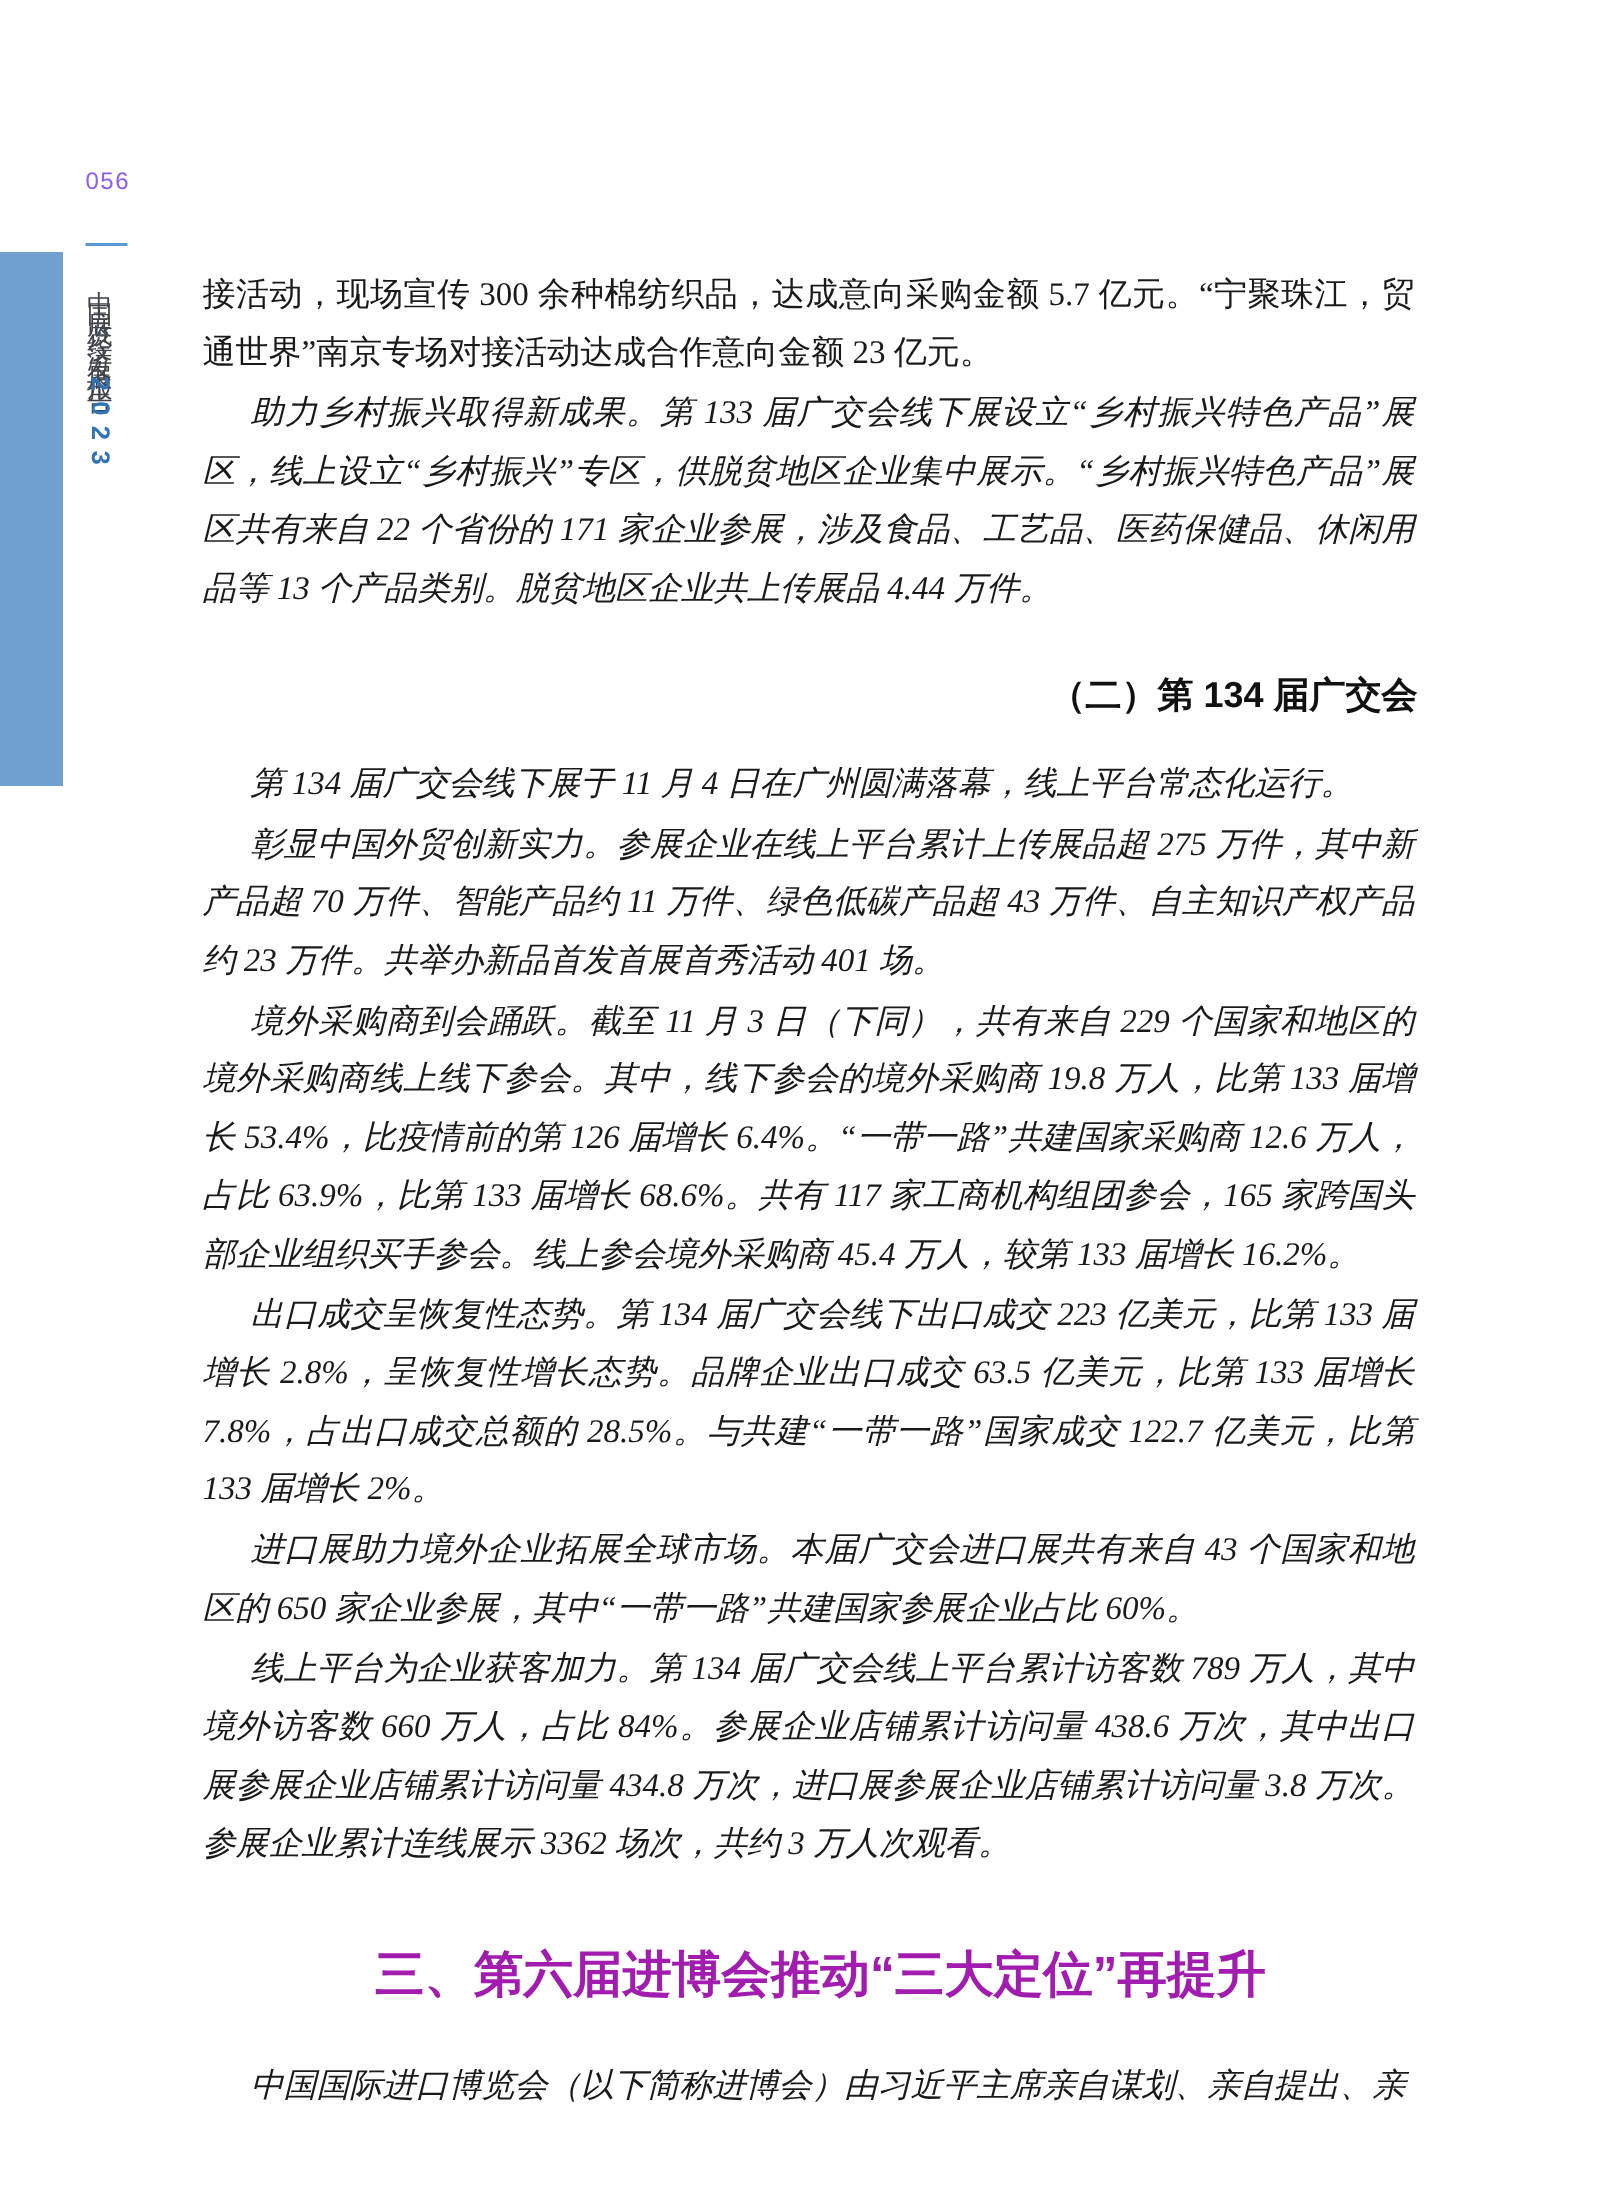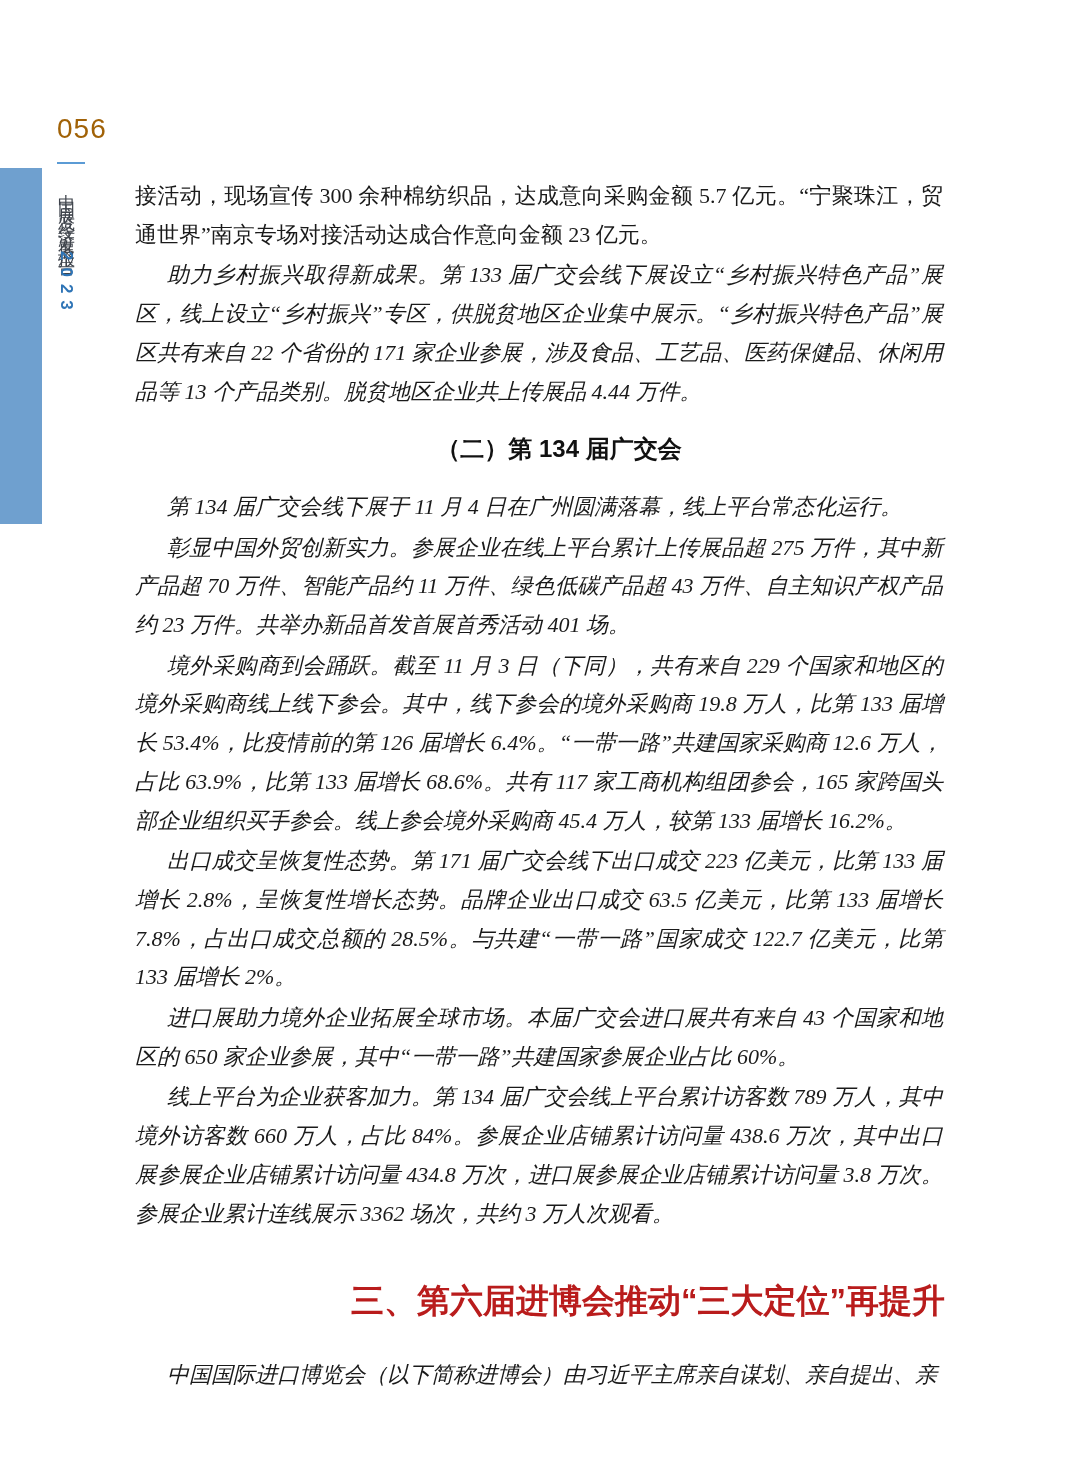--- a/index.html
+++ b/index.html
@@ -23,23 +23,23 @@
     width: 42px;
     height: 356px;
     background: #6FA0CF;
   }
   
   .page-number {
     position: absolute;
     left: 57px;
     top: 113px;
     font-family: "Liberation Sans", "DejaVu Sans", sans-serif;
-    font-size: 28px;
+    font-size: 16px;
     letter-spacing: 1px;
-    color: #a16207;
+    color: #8b5cf6;
   }
   
   .side-divider {
     position: absolute;
     left: 57px;
     top: 162px;
     width: 28px;
     height: 2px;
     background: #5B9BD5;
   }
@@ -77,31 +77,31 @@
     text-indent: 32px;
     font-style: italic;
   }
   .section-heading {
     font-family: "Liberation Sans", "DejaVu Sans", sans-serif;
     font-size: 24px;
     font-weight: bold;
     color: #111111;
     line-height: 38.7px;
     padding-left: 40px;
-    margin: 19px 0 19px 0;
-    text-align: center;
+    margin: 34px 0 19px 0;
+    text-align: right;
   }
   .chapter-heading {
     font-family: "Liberation Sans", "DejaVu Sans", sans-serif;
     font-size: 33px;
     font-weight: bold;
-    color: #b91c1c;
+    color: #a21caf;
     line-height: 44px;
     margin: 46px 0 33px 16px;
-    text-align: right;
+    text-align: center;
   }
 </style>
 </head>
 <body>
 
 <div class="page">
 
   <div class="accent-bar"></div>
 
   <div class="page-number">056</div>
@@ -112,20 +112,20 @@
     <span>中国展览经济发展报告</span><span class="year">2023</span>
   </div>
 
   <div class="content">
     <p>接活动，现场宣传 300 余种棉纺织品，达成意向采购金额 5.7 亿元。“宁聚珠江，贸通世界”南京专场对接活动达成合作意向金额 23 亿元。</p>
     <p class="indent">助力乡村振兴取得新成果。第 133 届广交会线下展设立“乡村振兴特色产品”展区，线上设立“乡村振兴”专区，供脱贫地区企业集中展示。“乡村振兴特色产品”展区共有来自 22 个省份的 171 家企业参展，涉及食品、工艺品、医药保健品、休闲用品等 13 个产品类别。脱贫地区企业共上传展品 4.44 万件。</p>
     <h3 class="section-heading">（二）第 134 届广交会</h3>
     <p class="indent">第 134 届广交会线下展于 11 月 4 日在广州圆满落幕，线上平台常态化运行。</p>
     <p class="indent">彰显中国外贸创新实力。参展企业在线上平台累计上传展品超 275 万件，其中新产品超 70 万件、智能产品约 11 万件、绿色低碳产品超 43 万件、自主知识产权产品约 23 万件。共举办新品首发首展首秀活动 401 场。</p>
     <p class="indent">境外采购商到会踊跃。截至 11 月 3 日（下同），共有来自 229 个国家和地区的境外采购商线上线下参会。其中，线下参会的境外采购商 19.8 万人，比第 133 届增长 53.4%，比疫情前的第 126 届增长 6.4%。“一带一路”共建国家采购商 12.6 万人，占比 63.9%，比第 133 届增长 68.6%。共有 117 家工商机构组团参会，165 家跨国头部企业组织买手参会。线上参会境外采购商 45.4 万人，较第 133 届增长 16.2%。</p>
-    <p class="indent">出口成交呈恢复性态势。第 171 届广交会线下出口成交 223 亿美元，比第 133 届增长 2.8%，呈恢复性增长态势。品牌企业出口成交 63.5 亿美元，比第 133 届增长 7.8%，占出口成交总额的 28.5%。与共建“一带一路”国家成交 122.7 亿美元，比第 133 届增长 2%。</p>
+    <p class="indent">出口成交呈恢复性态势。第 134 届广交会线下出口成交 223 亿美元，比第 133 届增长 2.8%，呈恢复性增长态势。品牌企业出口成交 63.5 亿美元，比第 133 届增长 7.8%，占出口成交总额的 28.5%。与共建“一带一路”国家成交 122.7 亿美元，比第 133 届增长 2%。</p>
     <p class="indent">进口展助力境外企业拓展全球市场。本届广交会进口展共有来自 43 个国家和地区的 650 家企业参展，其中“一带一路”共建国家参展企业占比 60%。</p>
     <p class="indent">线上平台为企业获客加力。第 134 届广交会线上平台累计访客数 789 万人，其中境外访客数 660 万人，占比 84%。参展企业店铺累计访问量 438.6 万次，其中出口展参展企业店铺累计访问量 434.8 万次，进口展参展企业店铺累计访问量 3.8 万次。参展企业累计连线展示 3362 场次，共约 3 万人次观看。</p>
     <h2 class="chapter-heading">三、第六届进博会推动“三大定位”再提升</h2>
     <p class="indent">中国国际进口博览会（以下简称进博会）由习近平主席亲自谋划、亲自提出、亲</p>
   </div>
 
 </div>
 
 </body></html>

